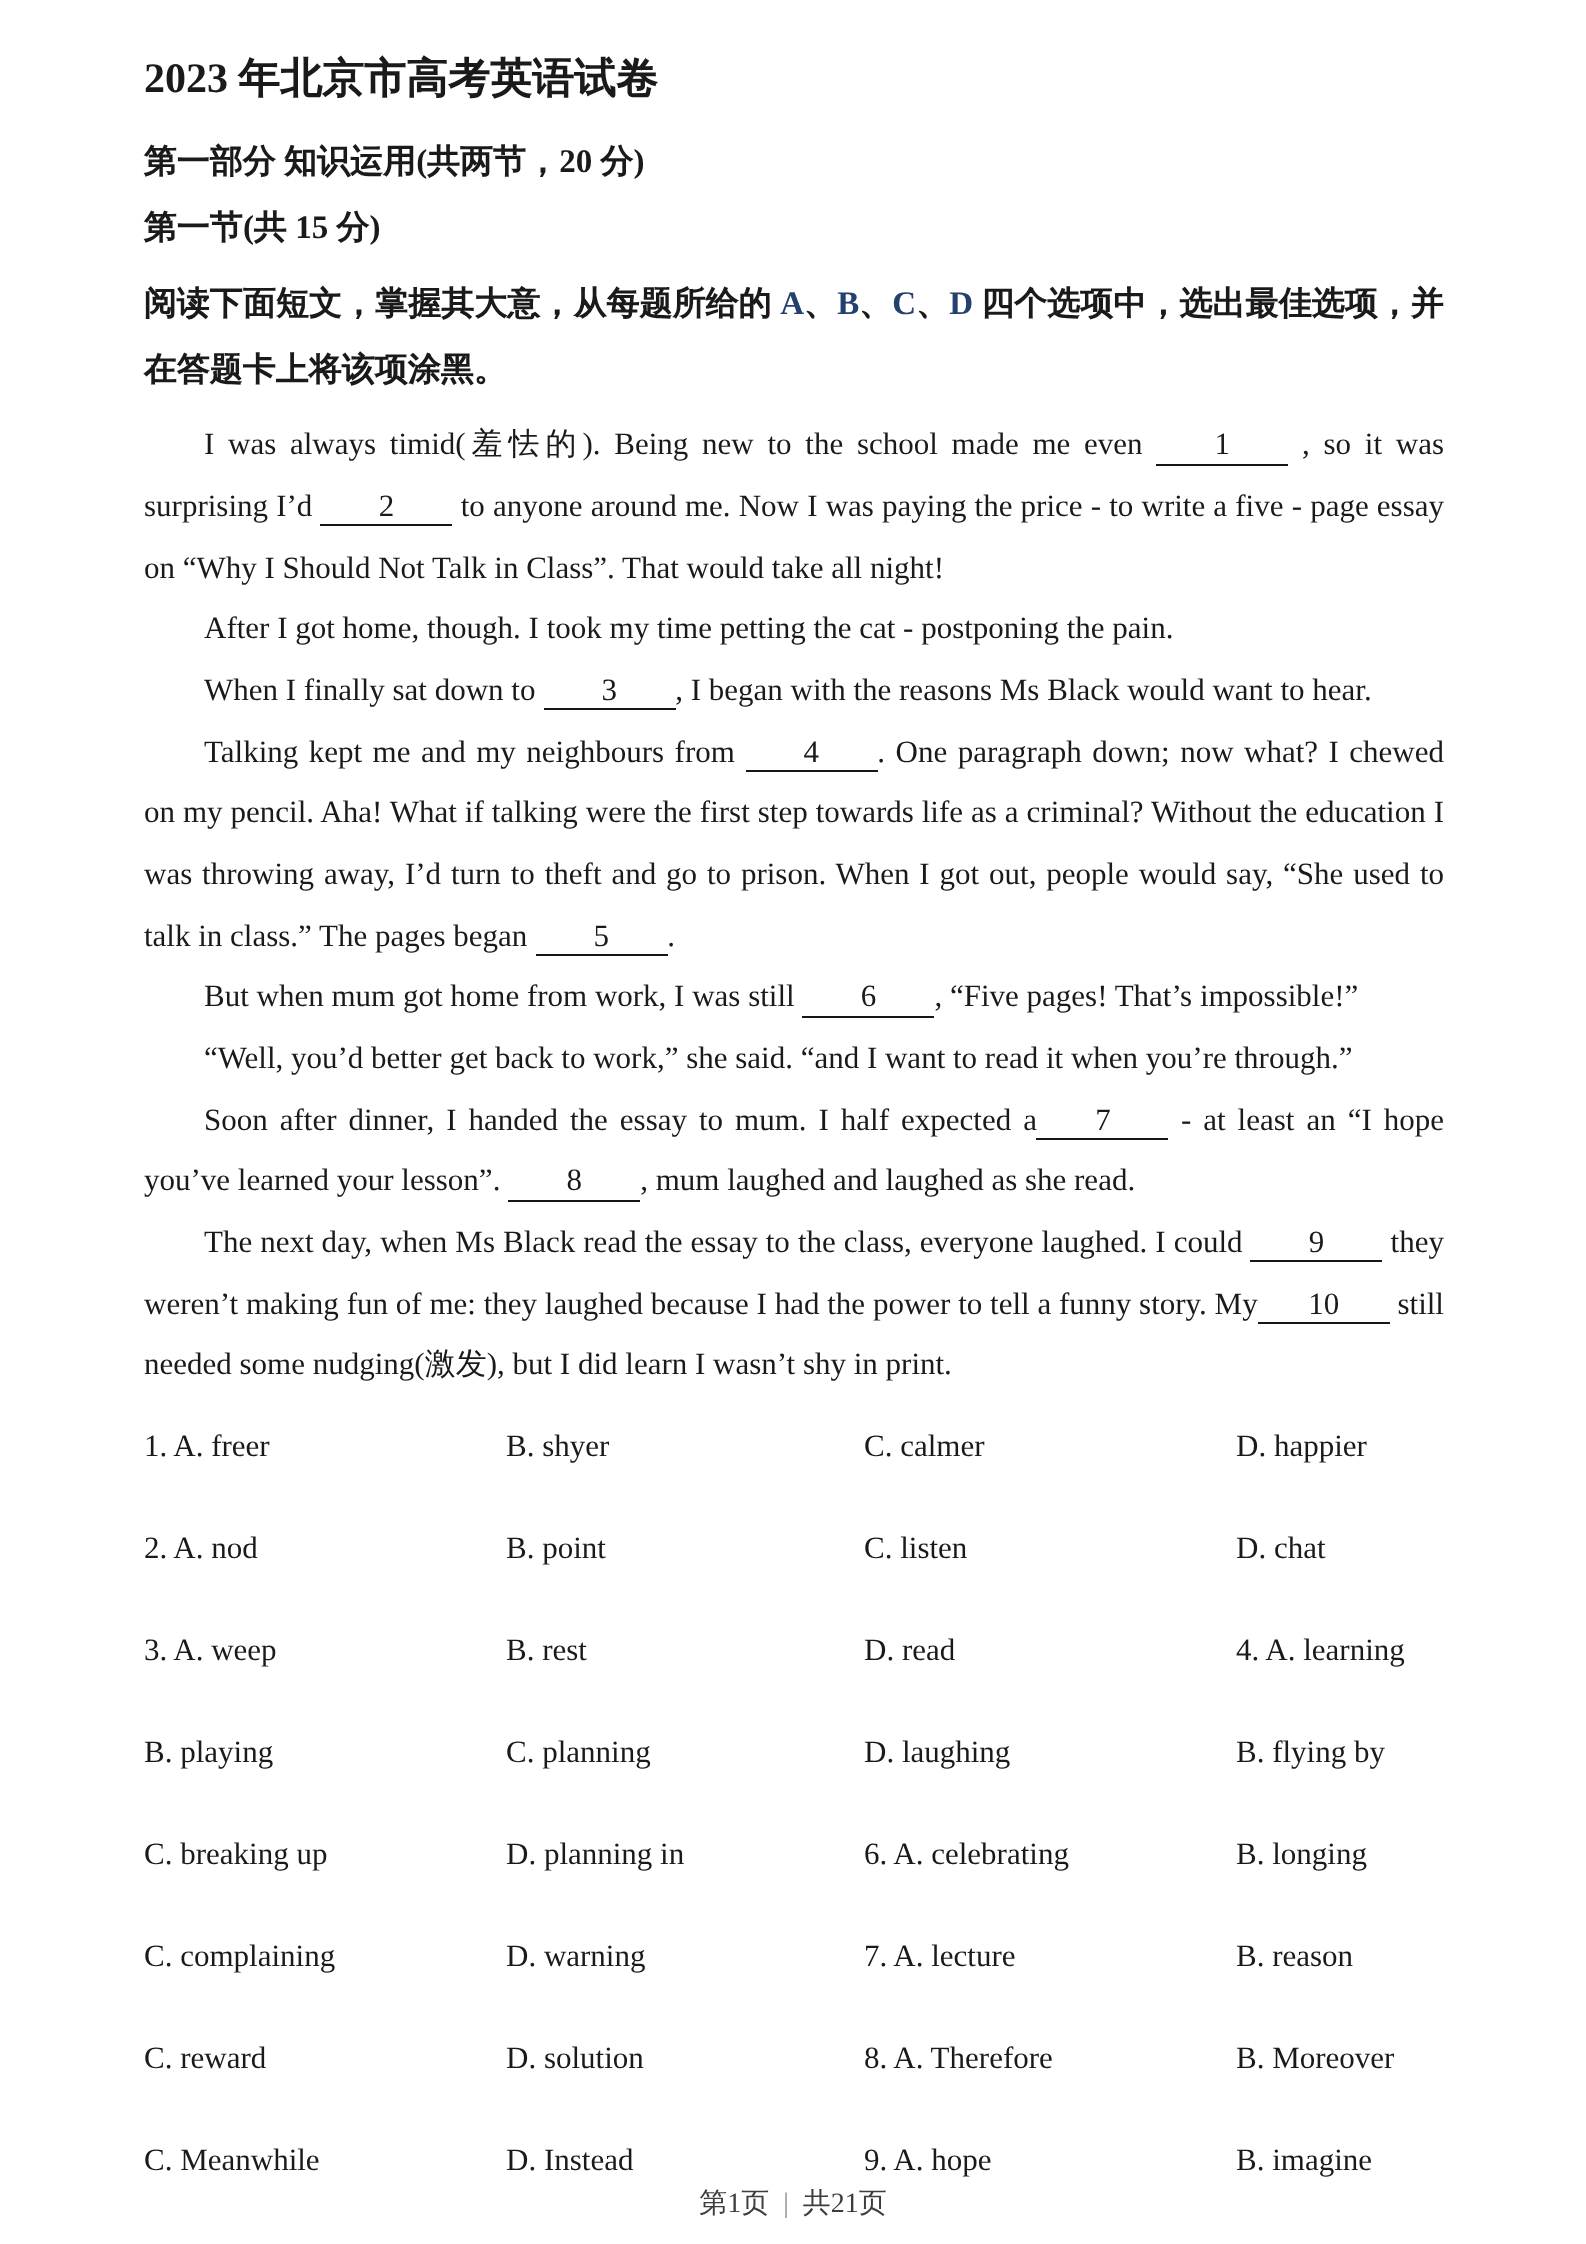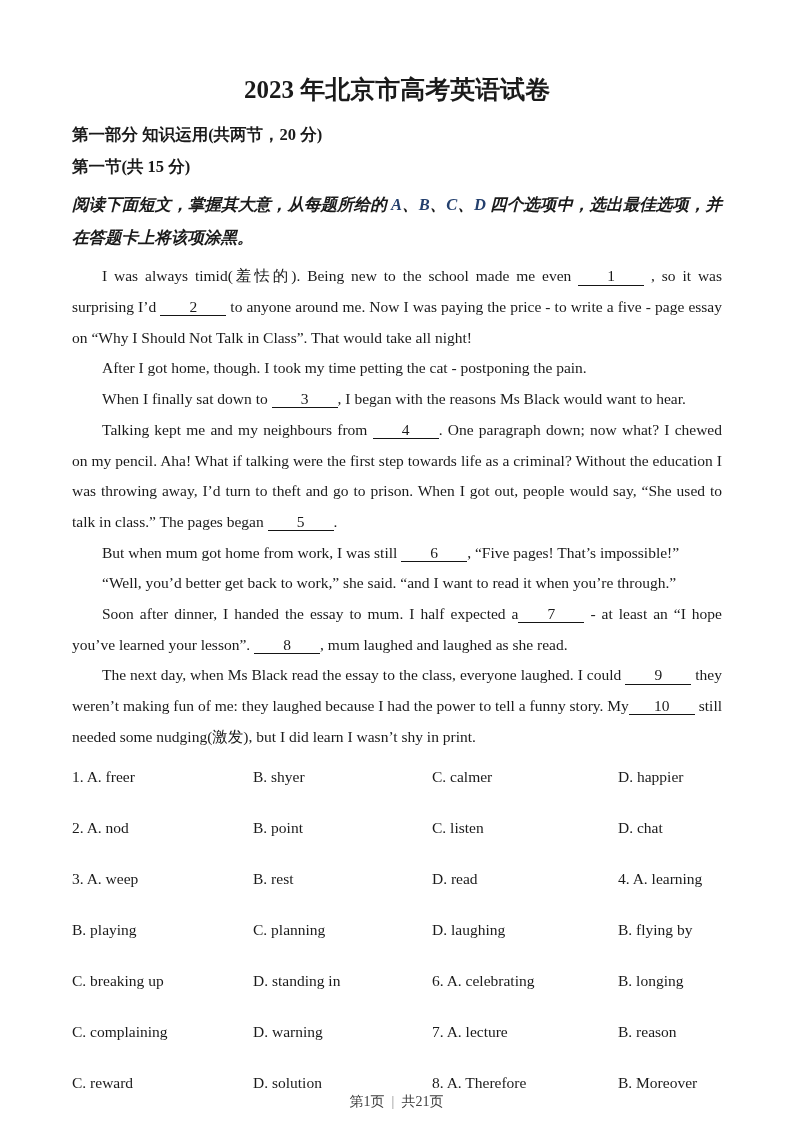--- a/index.html
+++ b/index.html
@@ -15,39 +15,38 @@
     color: #1a1a1a;
     overflow: hidden;
   }
   .page {
     position: absolute;
     inset: 0;
     padding: 0 71px 0 72px;
     box-sizing: border-box;
   }
   .doc-title {
-    font-size: 25px;
+    font-size: 21px;
     font-weight: bold;
-    text-align: center;
-    margin: 74px 0 17px 0;
+    text-align: left;
+    margin: 26px 0 17px 0;
     line-height: 1.3;
   }
   .heading {
     font-size: 16.5px;
     font-weight: bold;
     margin: 0 0 11px 0;
     line-height: 1.3;
   }
   .instruction {
     font-size: 16.5px;
     font-weight: bold;
     line-height: 2.0;
     margin: 0 0 7px 0;
     text-align: justify;
-    font-style: italic;
   }
   .passage p {
     font-size: 15.5px;
     line-height: 1.98;
     margin: 0;
     text-indent: 30px;
     text-align: justify;
   }
   .blank {
     display: inline-block;
@@ -120,21 +119,21 @@
       <div class="opt-cell">D. chat</div>
       <div class="opt-cell">3. A. weep</div>
       <div class="opt-cell">B. rest</div>
       <div class="opt-cell">D. read</div>
       <div class="opt-cell">4. A. learning</div>
       <div class="opt-cell">B. playing</div>
       <div class="opt-cell">C. planning</div>
       <div class="opt-cell">D. laughing</div>
       <div class="opt-cell">B. flying by</div>
       <div class="opt-cell">C. breaking up</div>
-      <div class="opt-cell">D. standing in</div>
+      <div class="opt-cell">D. planning in</div>
       <div class="opt-cell">6. A. celebrating</div>
       <div class="opt-cell">B. longing</div>
       <div class="opt-cell">C. complaining</div>
       <div class="opt-cell">D. warning</div>
       <div class="opt-cell">7. A. lecture</div>
       <div class="opt-cell">B. reason</div>
       <div class="opt-cell">C. reward</div>
       <div class="opt-cell">D. solution</div>
       <div class="opt-cell">8. A. Therefore</div>
       <div class="opt-cell">B. Moreover</div>

